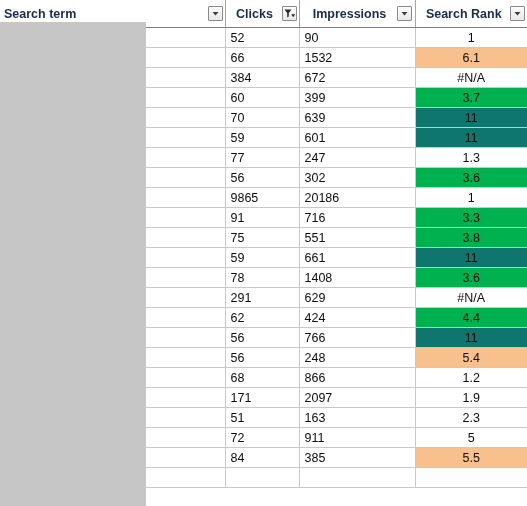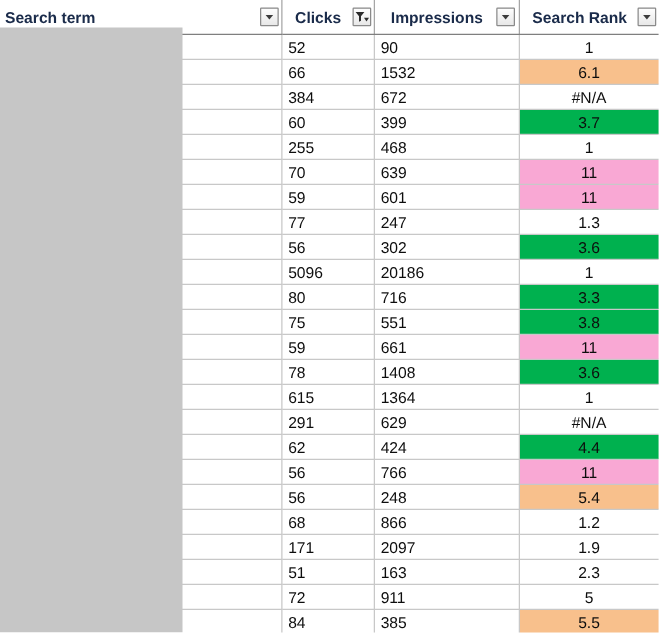--- a/index.html
+++ b/index.html
@@ -101,21 +101,21 @@
     box-sizing: border-box;
   }
   tbody td:last-child { border-right: none; }
 
   td.term   { text-align: left; }
   td.num    { }
   td.rank   { text-align: center; }
 
   
   td.fill-green  { background: #00b14f; }
-  td.fill-red    { background: #f9a8d4; }
+  td.fill-red    { background: #0f766e; }
   td.fill-orange { background: #f8c08c; }
   td.fill-none   { background: #ffffff; }
 
   
   #redaction {
     position: absolute;
     left: 0;
     top: 22px;
     width: 146px;
     height: 484px;
@@ -208,26 +208,20 @@
           <td class="num">672</td>
           <td class="rank fill-none">#N/A</td>
         </tr>
         <tr>
           <td class="term">essional</td>
           <td class="num">60</td>
           <td class="num">399</td>
           <td class="rank fill-green">3.7</td>
         </tr>
         <tr>
-          <td class="term"></td>
-          <td class="num">255</td>
-          <td class="num">468</td>
-          <td class="rank fill-none">1</td>
-        </tr>
-        <tr>
           <td class="term">code</td>
           <td class="num">70</td>
           <td class="num">639</td>
           <td class="rank fill-red">11</td>
         </tr>
         <tr>
           <td class="term"></td>
           <td class="num">59</td>
           <td class="num">601</td>
           <td class="rank fill-red">11</td>
@@ -239,53 +233,47 @@
           <td class="rank fill-none">1.3</td>
         </tr>
         <tr>
           <td class="term"></td>
           <td class="num">56</td>
           <td class="num">302</td>
           <td class="rank fill-green">3.6</td>
         </tr>
         <tr>
           <td class="term"></td>
-          <td class="num">5096</td>
+          <td class="num">9865</td>
           <td class="num">20186</td>
           <td class="rank fill-none">1</td>
         </tr>
         <tr>
           <td class="term"></td>
-          <td class="num">80</td>
+          <td class="num">91</td>
           <td class="num">716</td>
           <td class="rank fill-green">3.3</td>
         </tr>
         <tr>
           <td class="term"></td>
           <td class="num">75</td>
           <td class="num">551</td>
           <td class="rank fill-green">3.8</td>
         </tr>
         <tr>
           <td class="term"></td>
           <td class="num">59</td>
           <td class="num">661</td>
           <td class="rank fill-red">11</td>
         </tr>
         <tr>
           <td class="term"></td>
           <td class="num">78</td>
           <td class="num">1408</td>
           <td class="rank fill-green">3.6</td>
-        </tr>
-        <tr>
-          <td class="term"></td>
-          <td class="num">615</td>
-          <td class="num">1364</td>
-          <td class="rank fill-none">1</td>
         </tr>
         <tr>
           <td class="term"></td>
           <td class="num">291</td>
           <td class="num">629</td>
           <td class="rank fill-none">#N/A</td>
         </tr>
         <tr>
           <td class="term">et</td>
           <td class="num">62</td>

